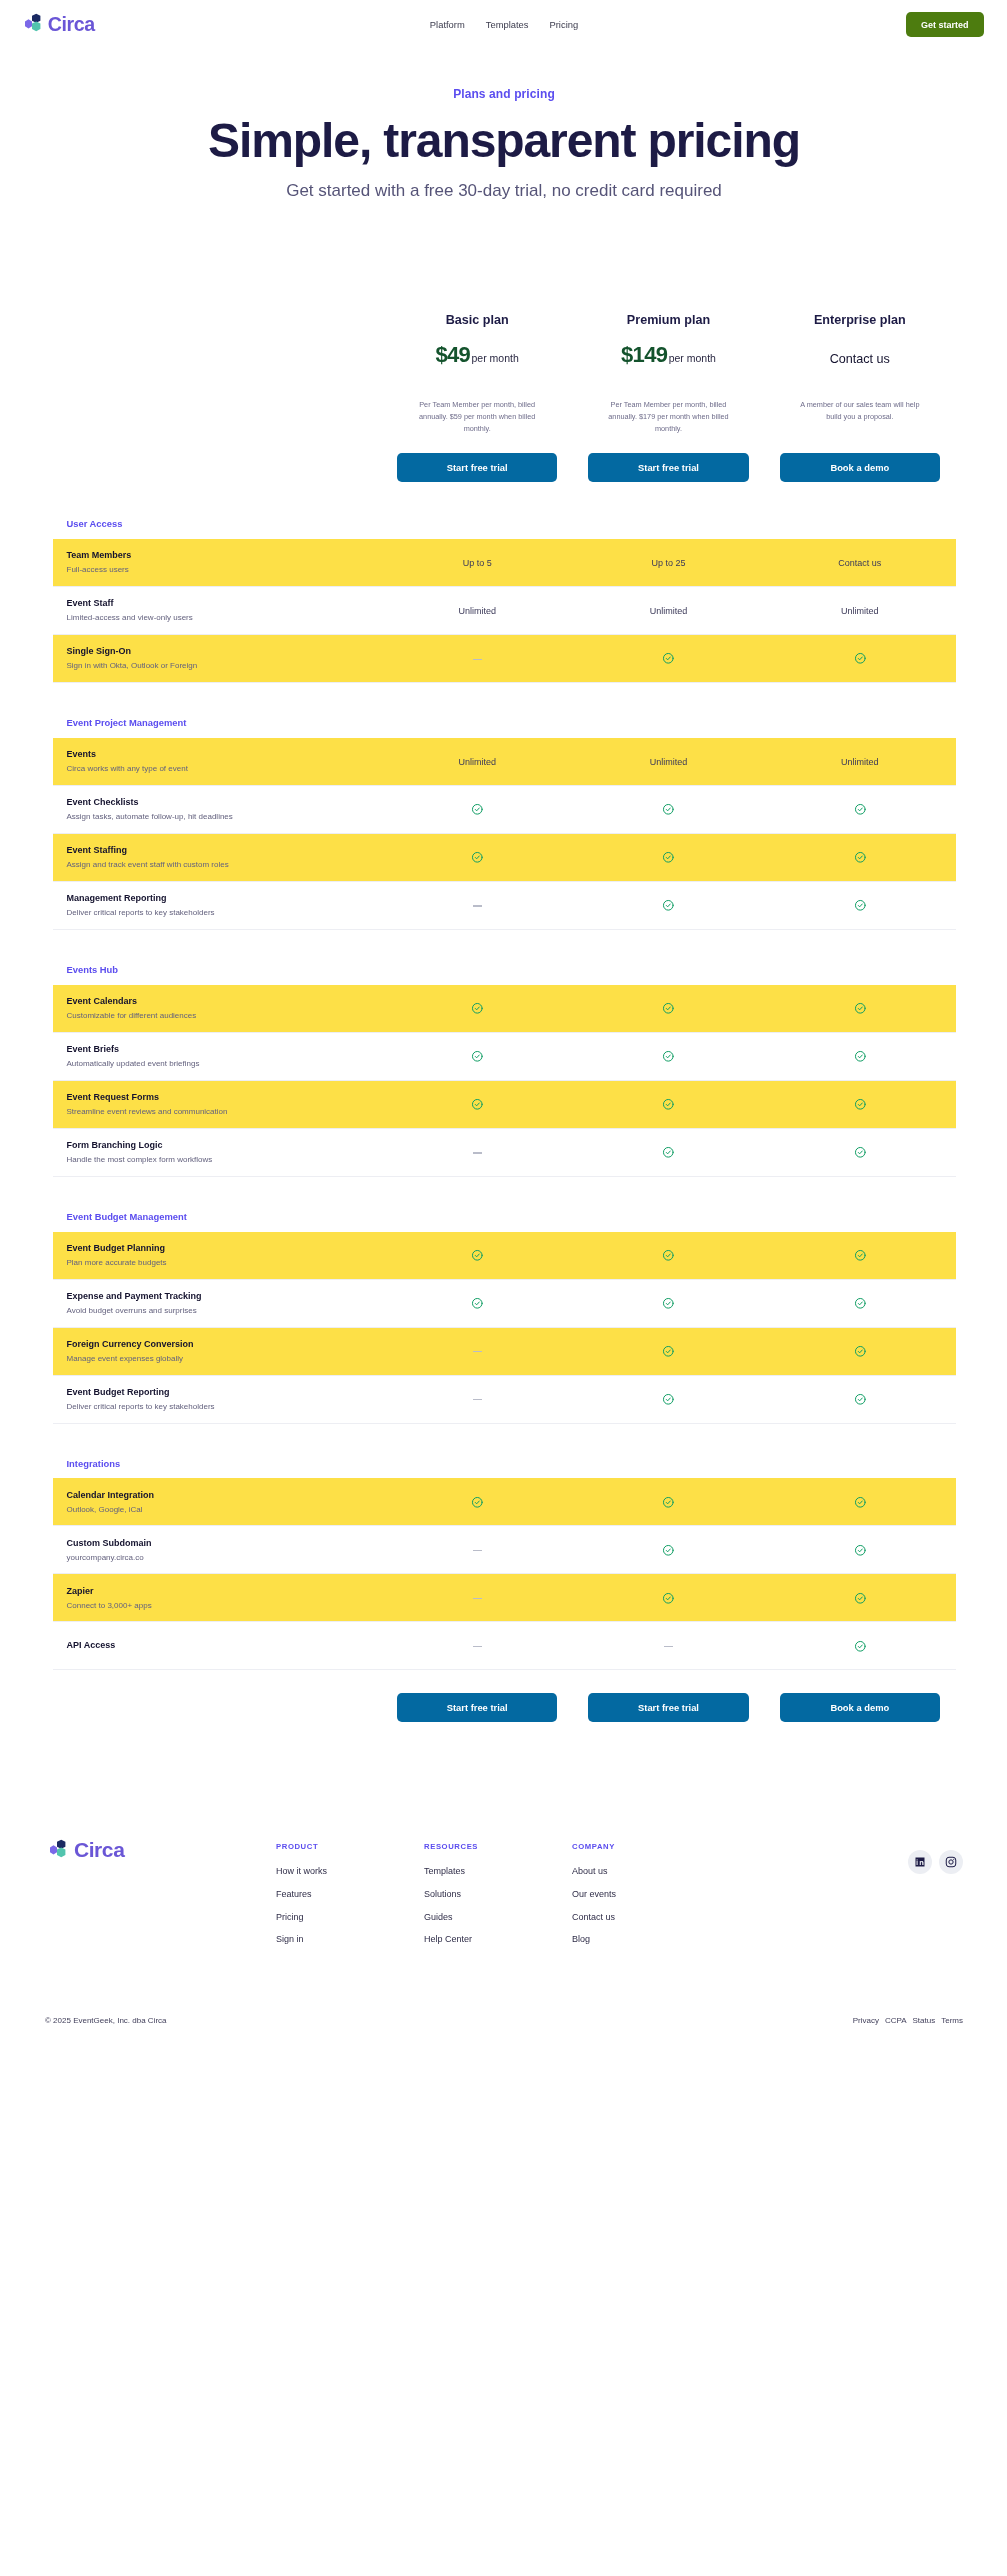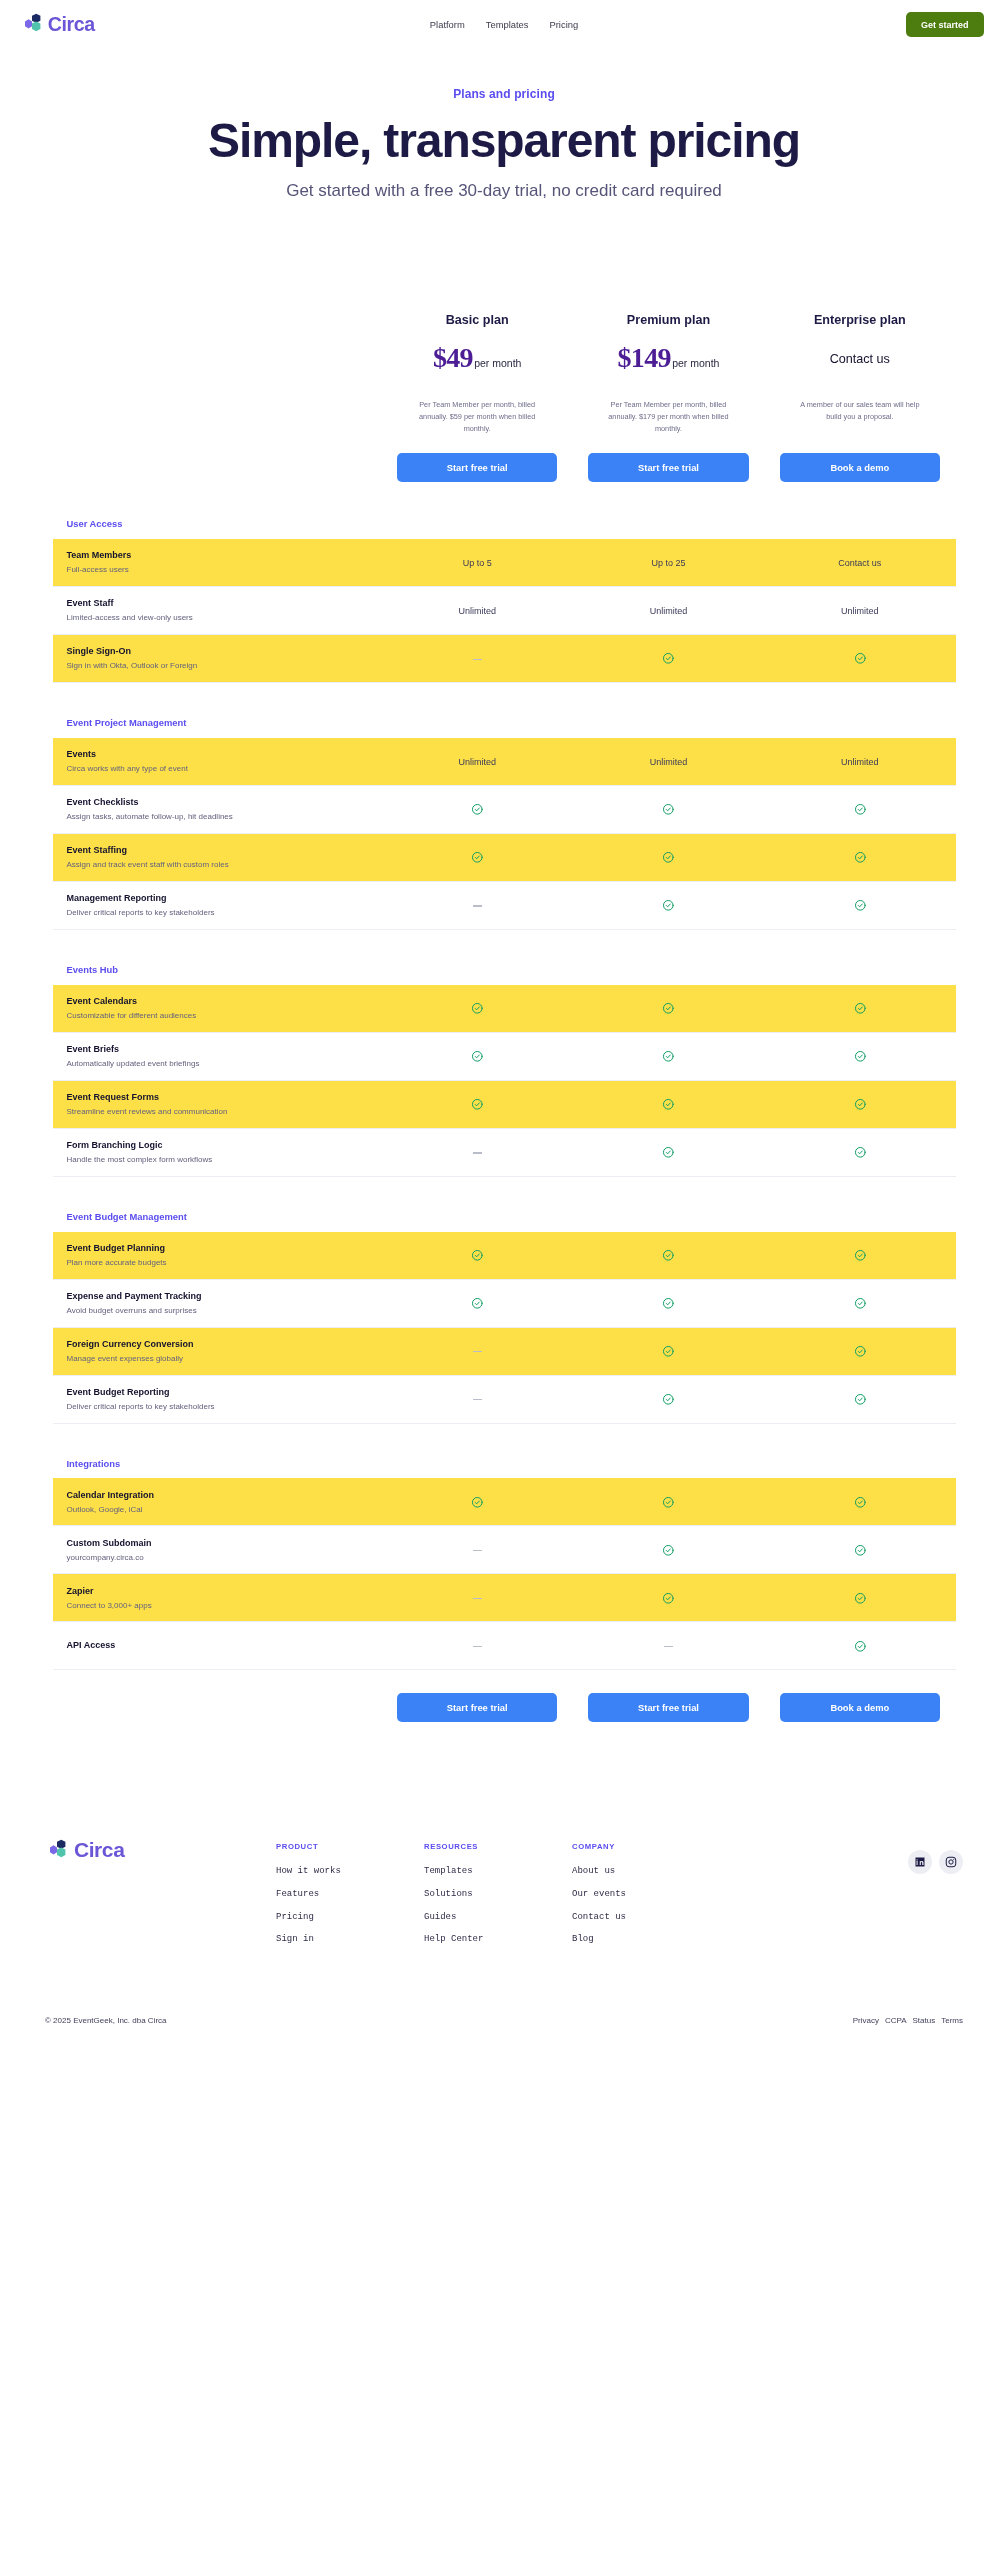--- a/index.html
+++ b/index.html
@@ -97,25 +97,24 @@
     margin-bottom: 15.4px;
   }
   .plan-price {
     display: flex;
     align-items: baseline;
     justify-content: center;
     gap: 1.4px;
     min-height: 34px;
   }
   .price-amount {
-    font-size: 28px;
+    font-size: 22px;
     font-weight: 700;
-    color: #4c1d95;
+    color: #14532d;
     letter-spacing: -0.7px;
-    font-family: Liberation Serif, serif;
   }
   .price-period { font-size: 10.5px; color: #2a2842; }
   .plan-contact {
     font-size: 12.6px;
     color: #14122e;
     min-height: 34px;
     display: flex;
     align-items: center;
     justify-content: center;
   }
@@ -124,21 +123,21 @@
     color: #6e6c8a;
     line-height: 1.62;
     margin-top: 23px;
     padding: 0 12.6px;
     min-height: 36px;
   }
   .plan-btn {
     display: block;
     width: 100%;
     margin-top: 18px;
-    background: #3b82f6;
+    background: #0369a1;
     color: #fff;
     border: none;
     border-radius: 4.9px;
     font-size: 9.4px;
     font-weight: 600;
     padding: 9px 0;
     cursor: pointer;
     font-family: "Liberation Sans", sans-serif;
   }
 
@@ -213,21 +212,20 @@
     letter-spacing: 0.6px;
     margin-bottom: 15.4px;
   }
   .fcol a {
     display: block;
     font-size: 9px;
     color: #2f2d48;
     text-decoration: none;
     margin-bottom: 12.6px;
     cursor: pointer;
-    font-family: Liberation Mono, monospace;
   }
   .socials { margin-left: auto; display: flex; gap: 7px; padding-top: 12.6px; }
   .social {
     width: 24px; height: 24px;
     border-radius: 50%;
     background: #eceef3;
     display: flex;
     align-items: center;
     justify-content: center;
     cursor: pointer;

